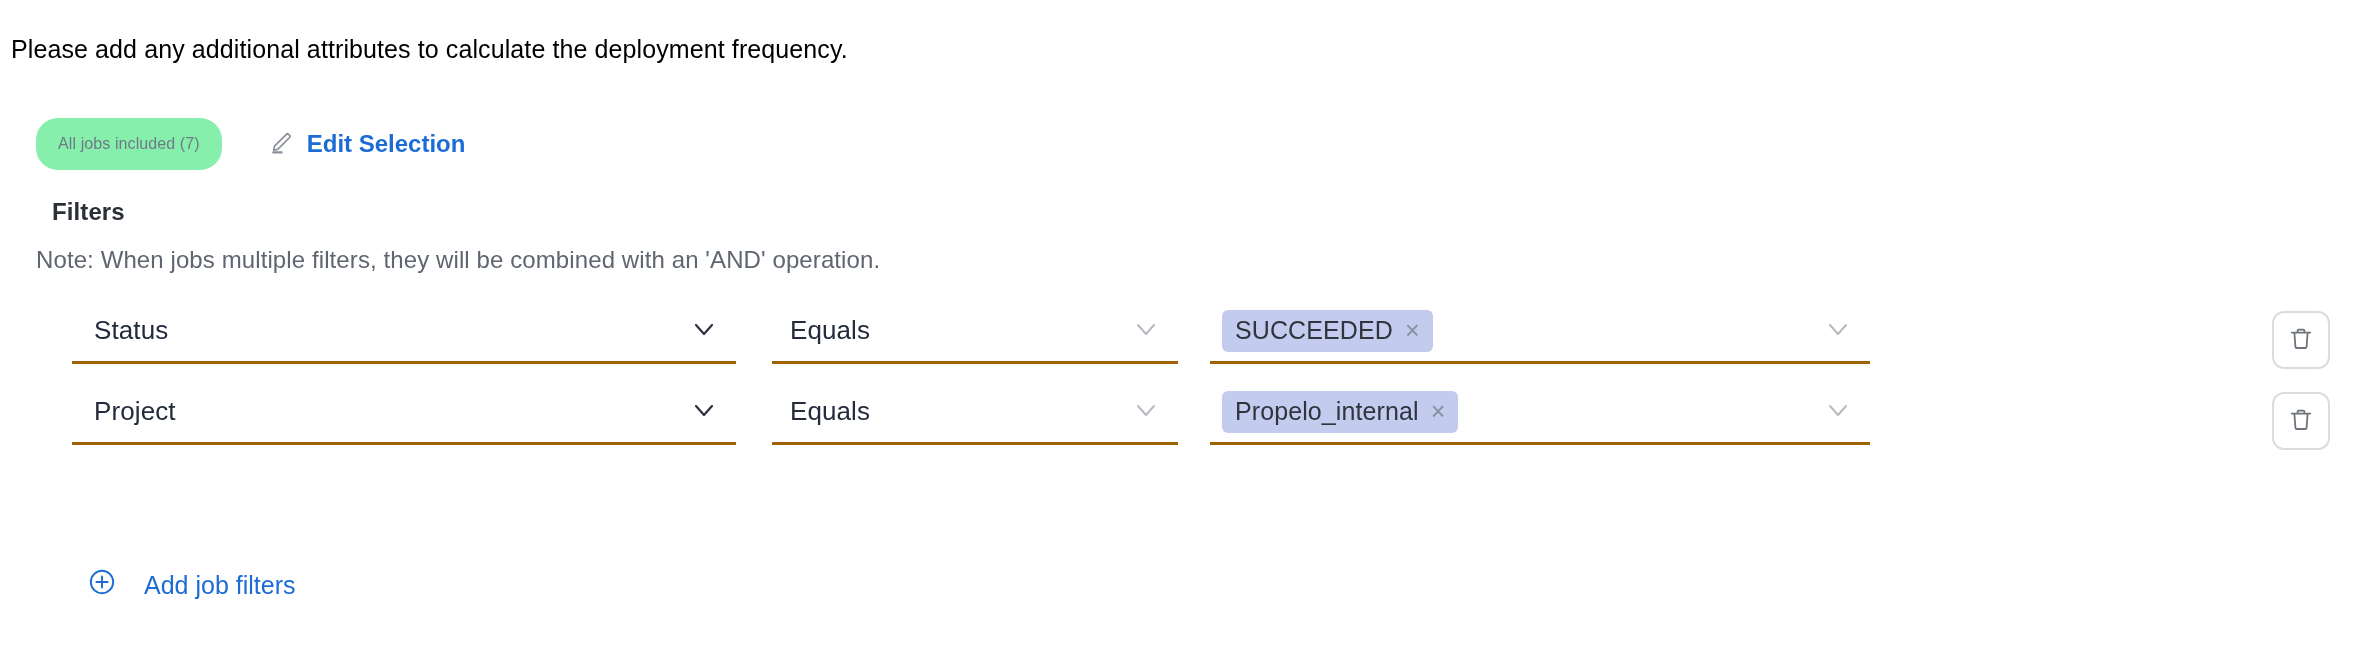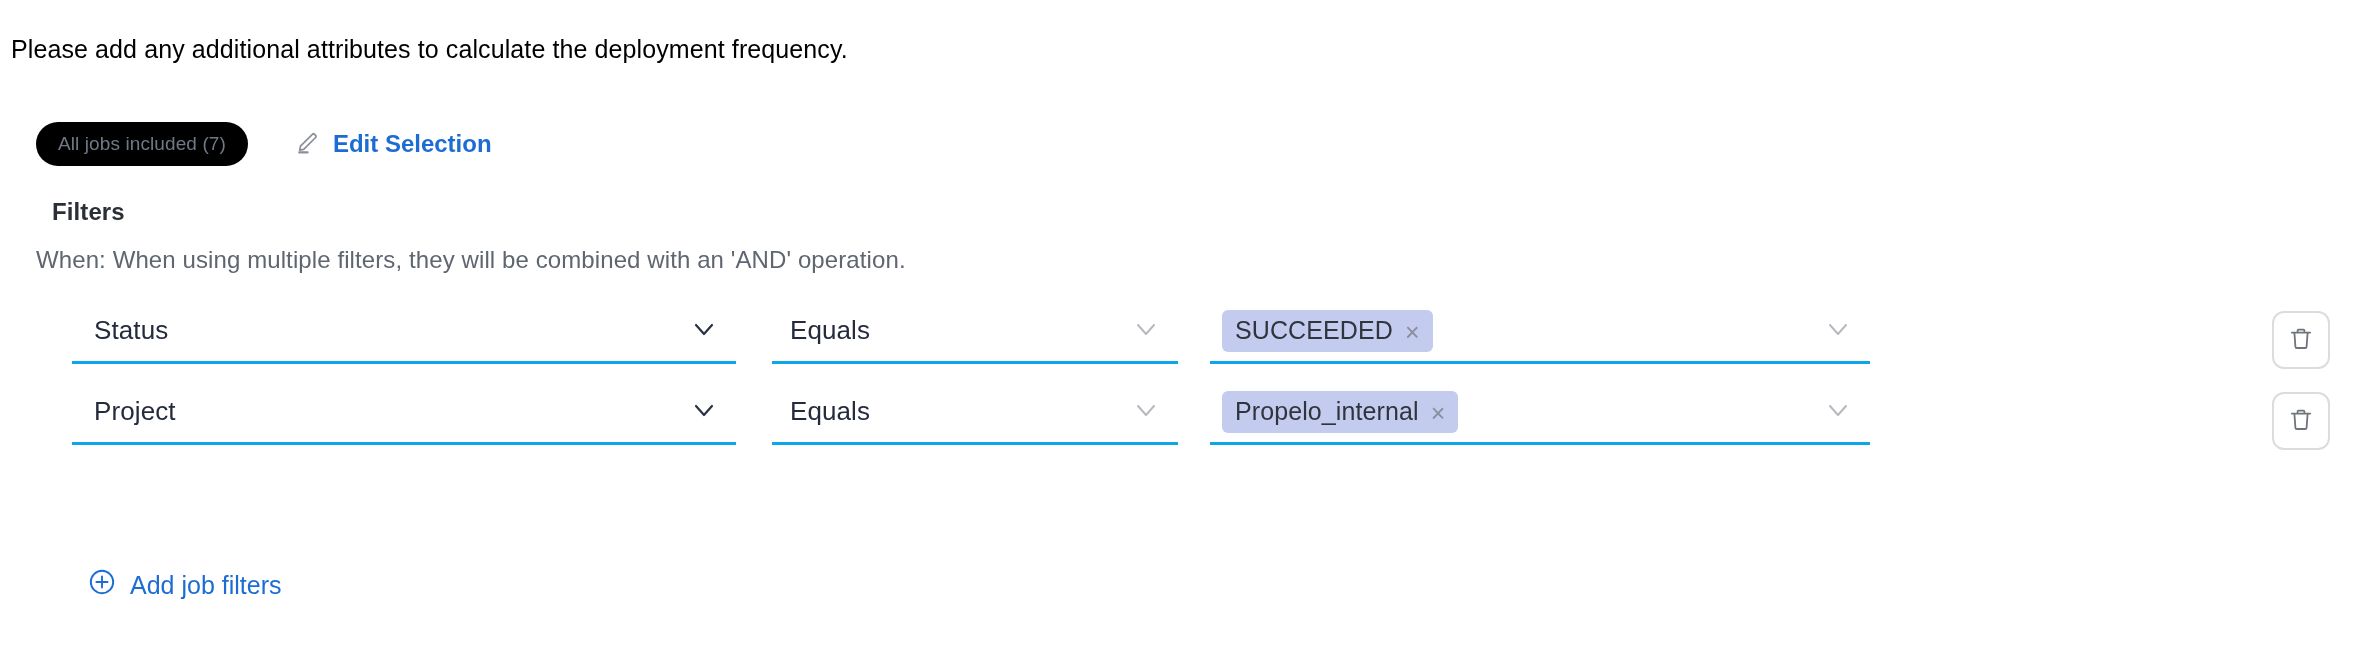--- a/index.html
+++ b/index.html
@@ -32,28 +32,28 @@
   
   .selection-row {
     position: absolute;
     left: 36px;
     top: 122px;
     height: 44px;
     display: flex;
     align-items: center;
   }
   .jobs-chip {
-    height: 44px;
+    height: 52px;
     display: inline-flex;
     align-items: center;
     padding: 0 22px;
     border-radius: 22px;
-    background: #000000;
+    background: #86efac;
     color: #707a87;
-    font-size: 19px;
+    font-size: 16px;
     letter-spacing: 0.1px;
     white-space: nowrap;
   }
   .edit-selection {
     margin-left: 48px;
     display: inline-flex;
     align-items: center;
     gap: 11px;
     color: #1d6cd4;
     font-size: 24px;
@@ -90,21 +90,21 @@
     left: 0;
     width: 2376px;
     height: 80px;
   }
   .filter-row.row-0 { top: 300px; }
   .filter-row.row-1 { top: 381px; }
 
   .field {
     position: absolute;
     height: 64px;
-    border-bottom: 3px solid #0ea5e9;
+    border-bottom: 3px solid #a16207;
     display: flex;
     align-items: center;
     cursor: pointer;
   }
   .field .field-text {
     font-size: 26px;
     color: #242b3d;
     white-space: nowrap;
     letter-spacing: 0.1px;
   }
@@ -117,21 +117,21 @@
   }
 
   
   .col-attr  { left: 72px;   width: 664px;  padding-left: 22px; }
   .col-op    { left: 772px;  width: 406px;  padding-left: 18px; text-align: right; }
   .col-val   { left: 1210px; width: 660px;  padding-left: 12px; }
 
   
   .val-chip {
     display: inline-flex;
-    align-items: flex-end;
+    align-items: center;
     gap: 12px;
     background: #c3cbef;
     border-radius: 6px;
     padding: 6px 13px 7px 13px;
     font-size: 25px;
     color: #30343c;
     white-space: nowrap;
     letter-spacing: 0.1px;
   }
   .val-chip .chip-x {
@@ -159,21 +159,21 @@
     padding: 0;
   }
 
   
   .add-filters {
     position: absolute;
     left: 88px;
     top: 568px;
     display: inline-flex;
     align-items: center;
-    gap: 14px;
+    gap: 28px;
     color: #1d6cd4;
     font-size: 25px;
     cursor: pointer;
     white-space: nowrap;
   }
 </style>
 </head>
 <body>
 
 <div class="intro">Please add any additional attributes to calculate the deployment frequency.</div>
@@ -185,21 +185,21 @@
       <svg width="26" height="26" viewBox="0 0 26 26" fill="none">
         <path d="M4.5 18.2 L16.4 6.3 C17.0 5.7 17.9 5.7 18.5 6.3 L19.6 7.4 C20.2 8.0 20.2 8.9 19.6 9.5 L7.7 21.4 L3.7 22.2 Z" stroke="#8a8f9a" stroke-width="1.7" fill="none" stroke-linejoin="round"></path>
         <path d="M3.2 24.4 H11.6" stroke="#8a8f9a" stroke-width="2.1" stroke-linecap="round"></path>
       </svg>
     </span>
     <span>Edit Selection</span>
   </span>
 </div>
 
 <div class="filters-heading">Filters</div>
-<div class="filters-note">When: When using multiple filters, they will be combined with an 'AND' operation.</div>
+<div class="filters-note">Note: When jobs multiple filters, they will be combined with an 'AND' operation.</div>
 
 <div class="filter-row row-0">
 
   <div class="field col-attr">
     <span class="field-text">Status</span>
     <span class="chev">
       <svg width="28" height="28" viewBox="0 0 28 28" fill="none">
         <path d="M6 10 L14 19 L22 10" stroke="#2b3245" stroke-width="2.2" fill="none" stroke-linecap="round" stroke-linejoin="round"></path>
       </svg>
     </span>

